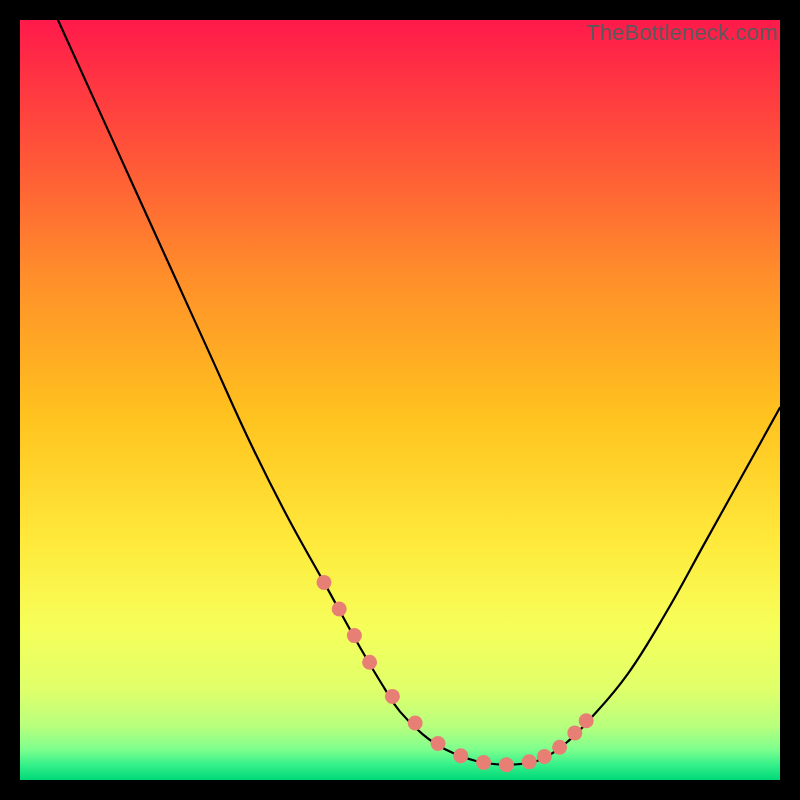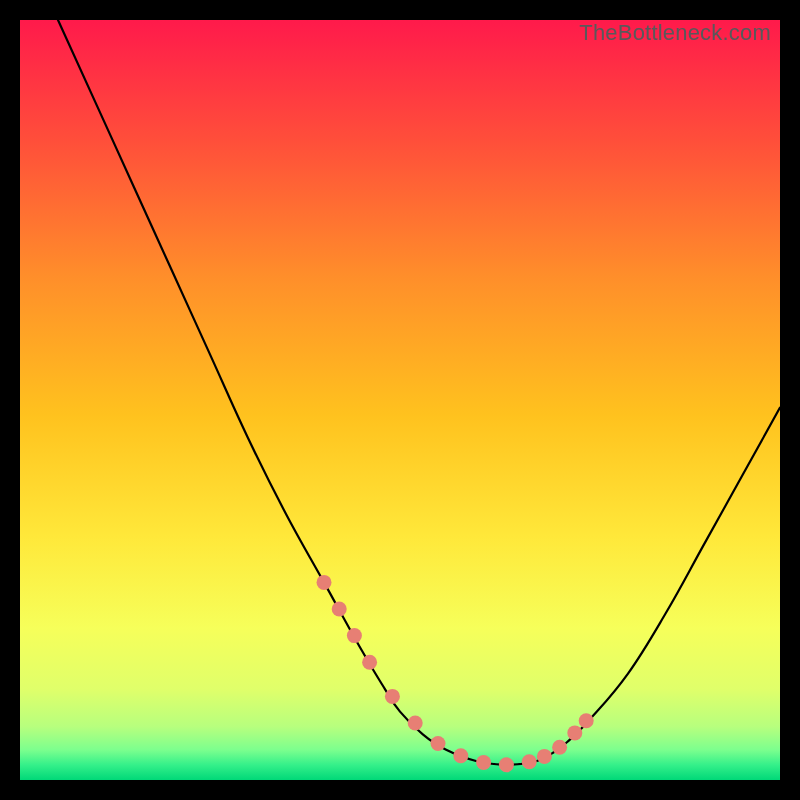--- a/index.html
+++ b/index.html
@@ -21,21 +21,21 @@
   .gradient-bg {
     position: absolute;
     left: 0; top: 0; width: 100%; height: 100%;
   }
   .watermark {
     position: absolute;
     font-family: Arial, Helvetica, sans-serif;
     font-size: 22px;
     font-weight: 500;
     color: #58595b;
-    right: 9px;
+    right: 2px;
     top: 0px;
     letter-spacing: 0.2px;
   }
   .curve {
     position: absolute;
     left: 0; top: 0; width: 100%; height: 100%;
     pointer-events: none;
   }
 </style>
 </head>

